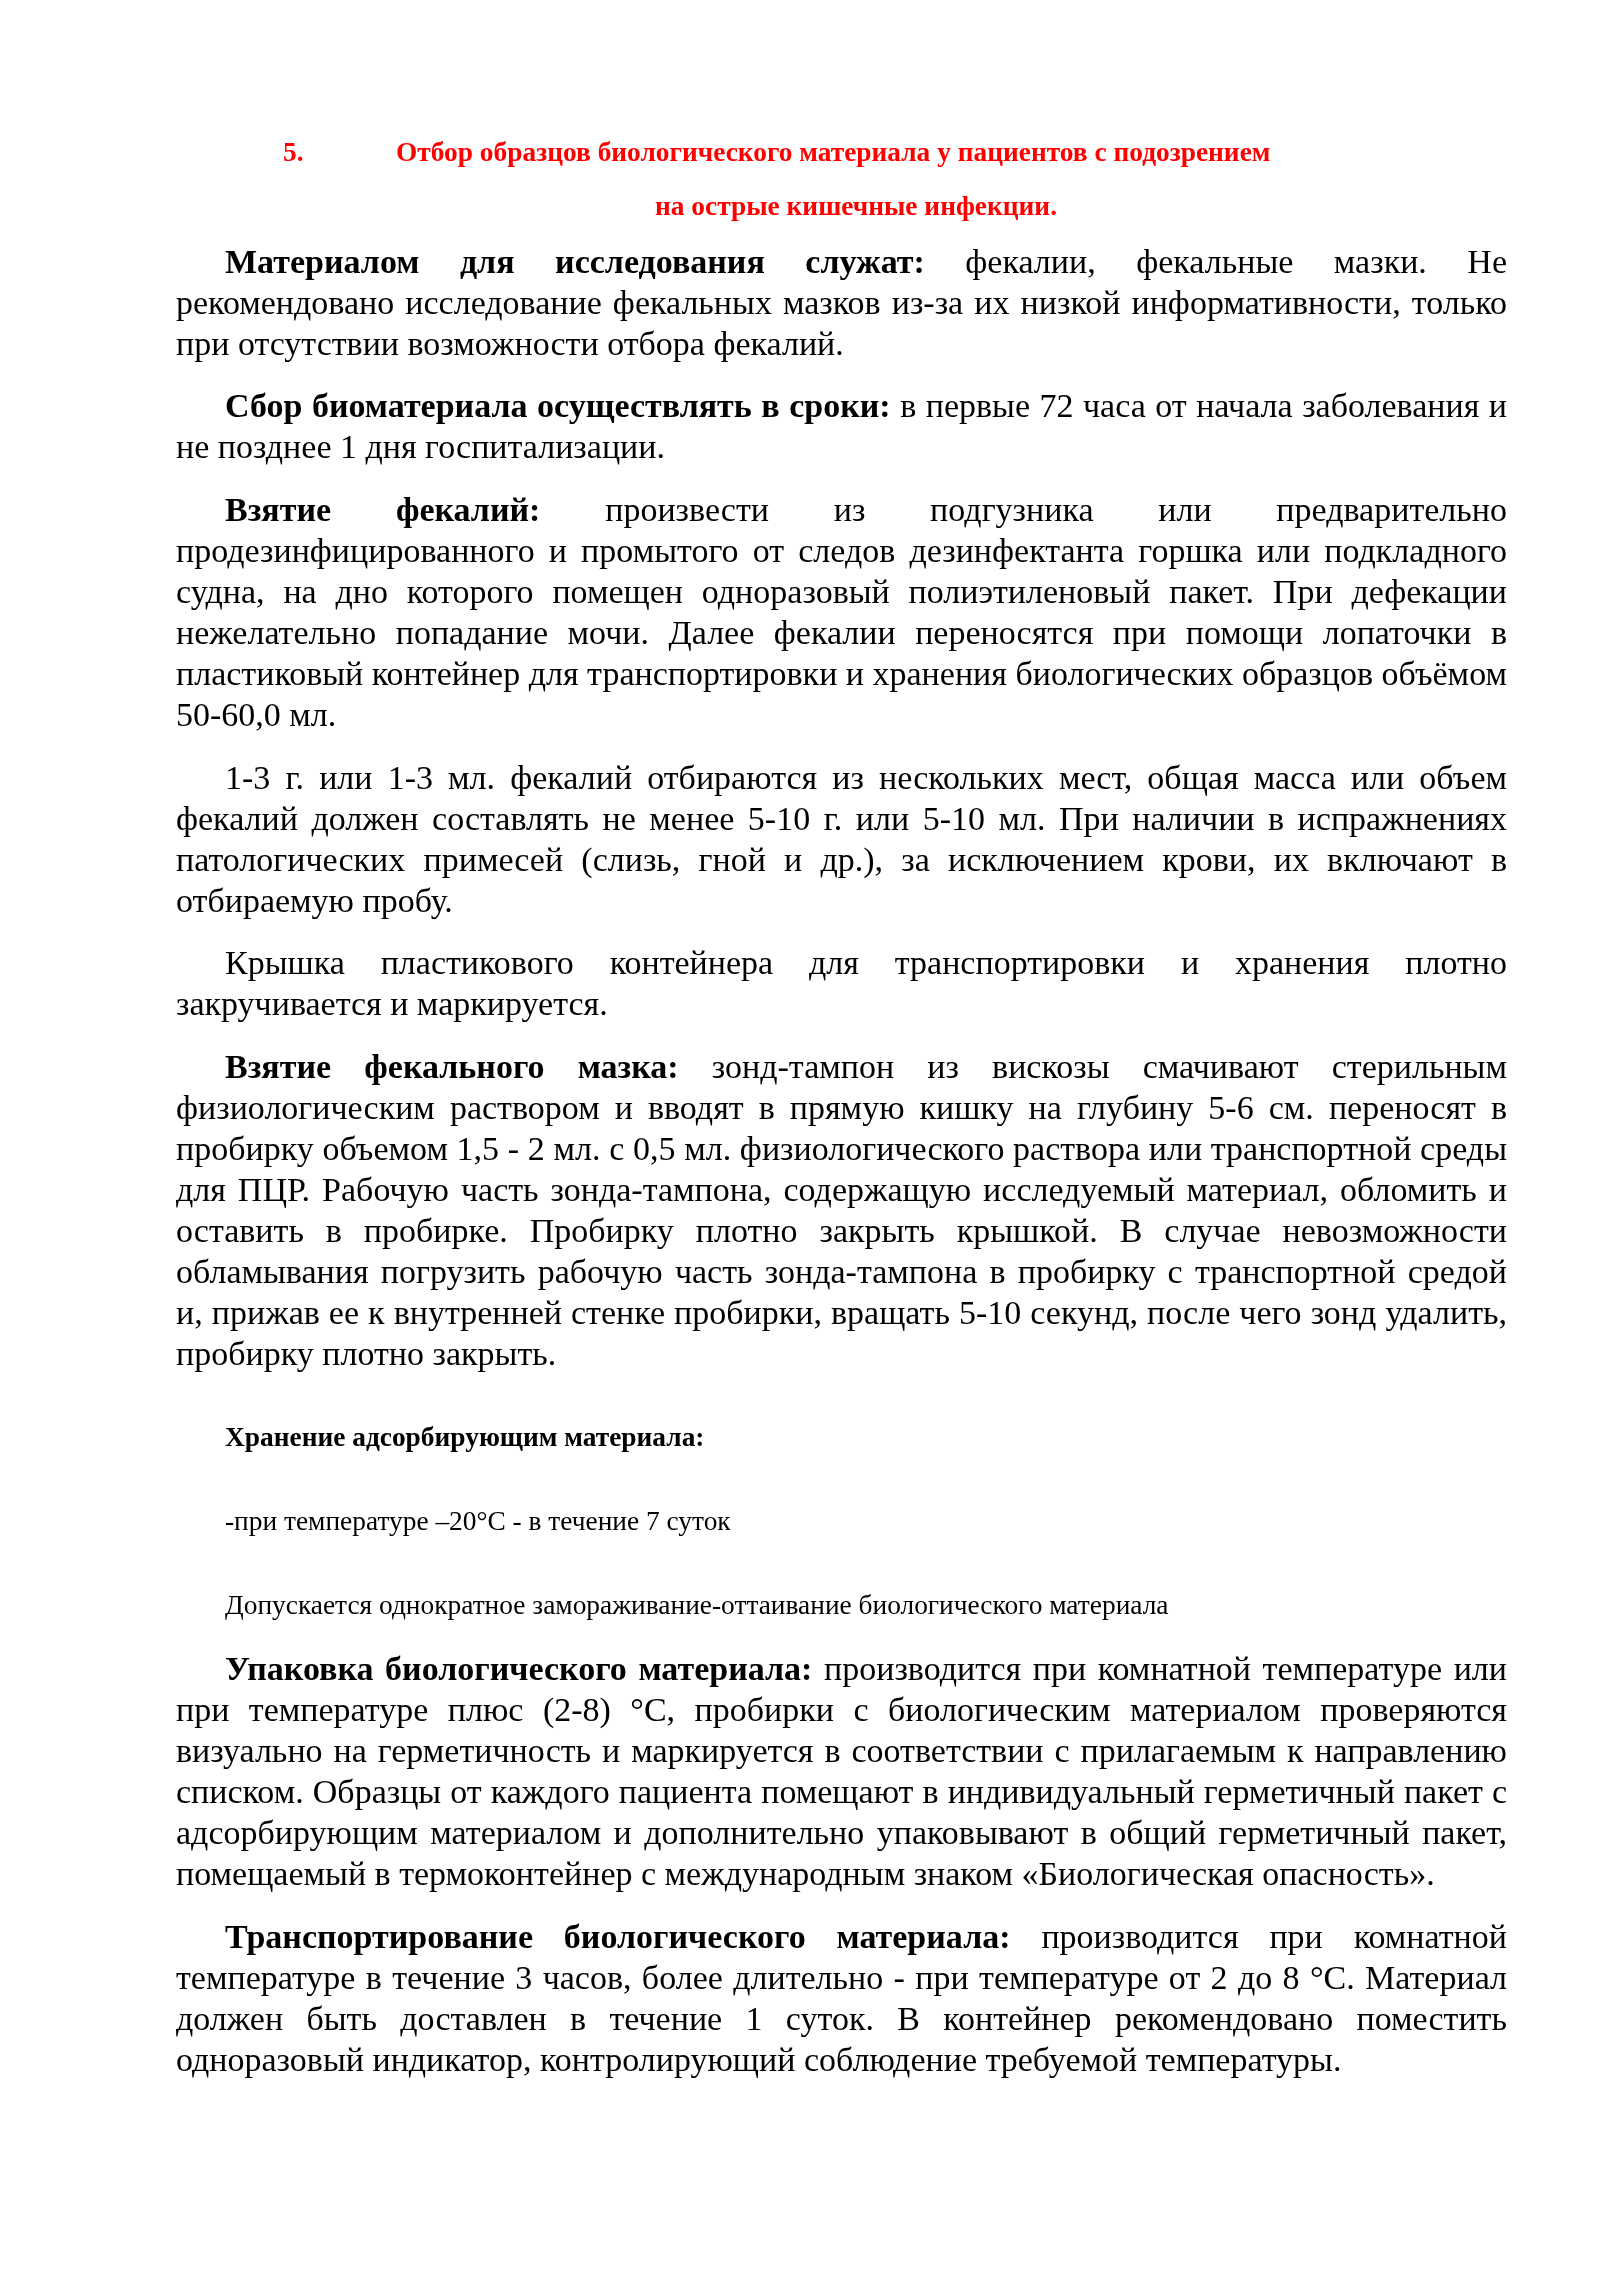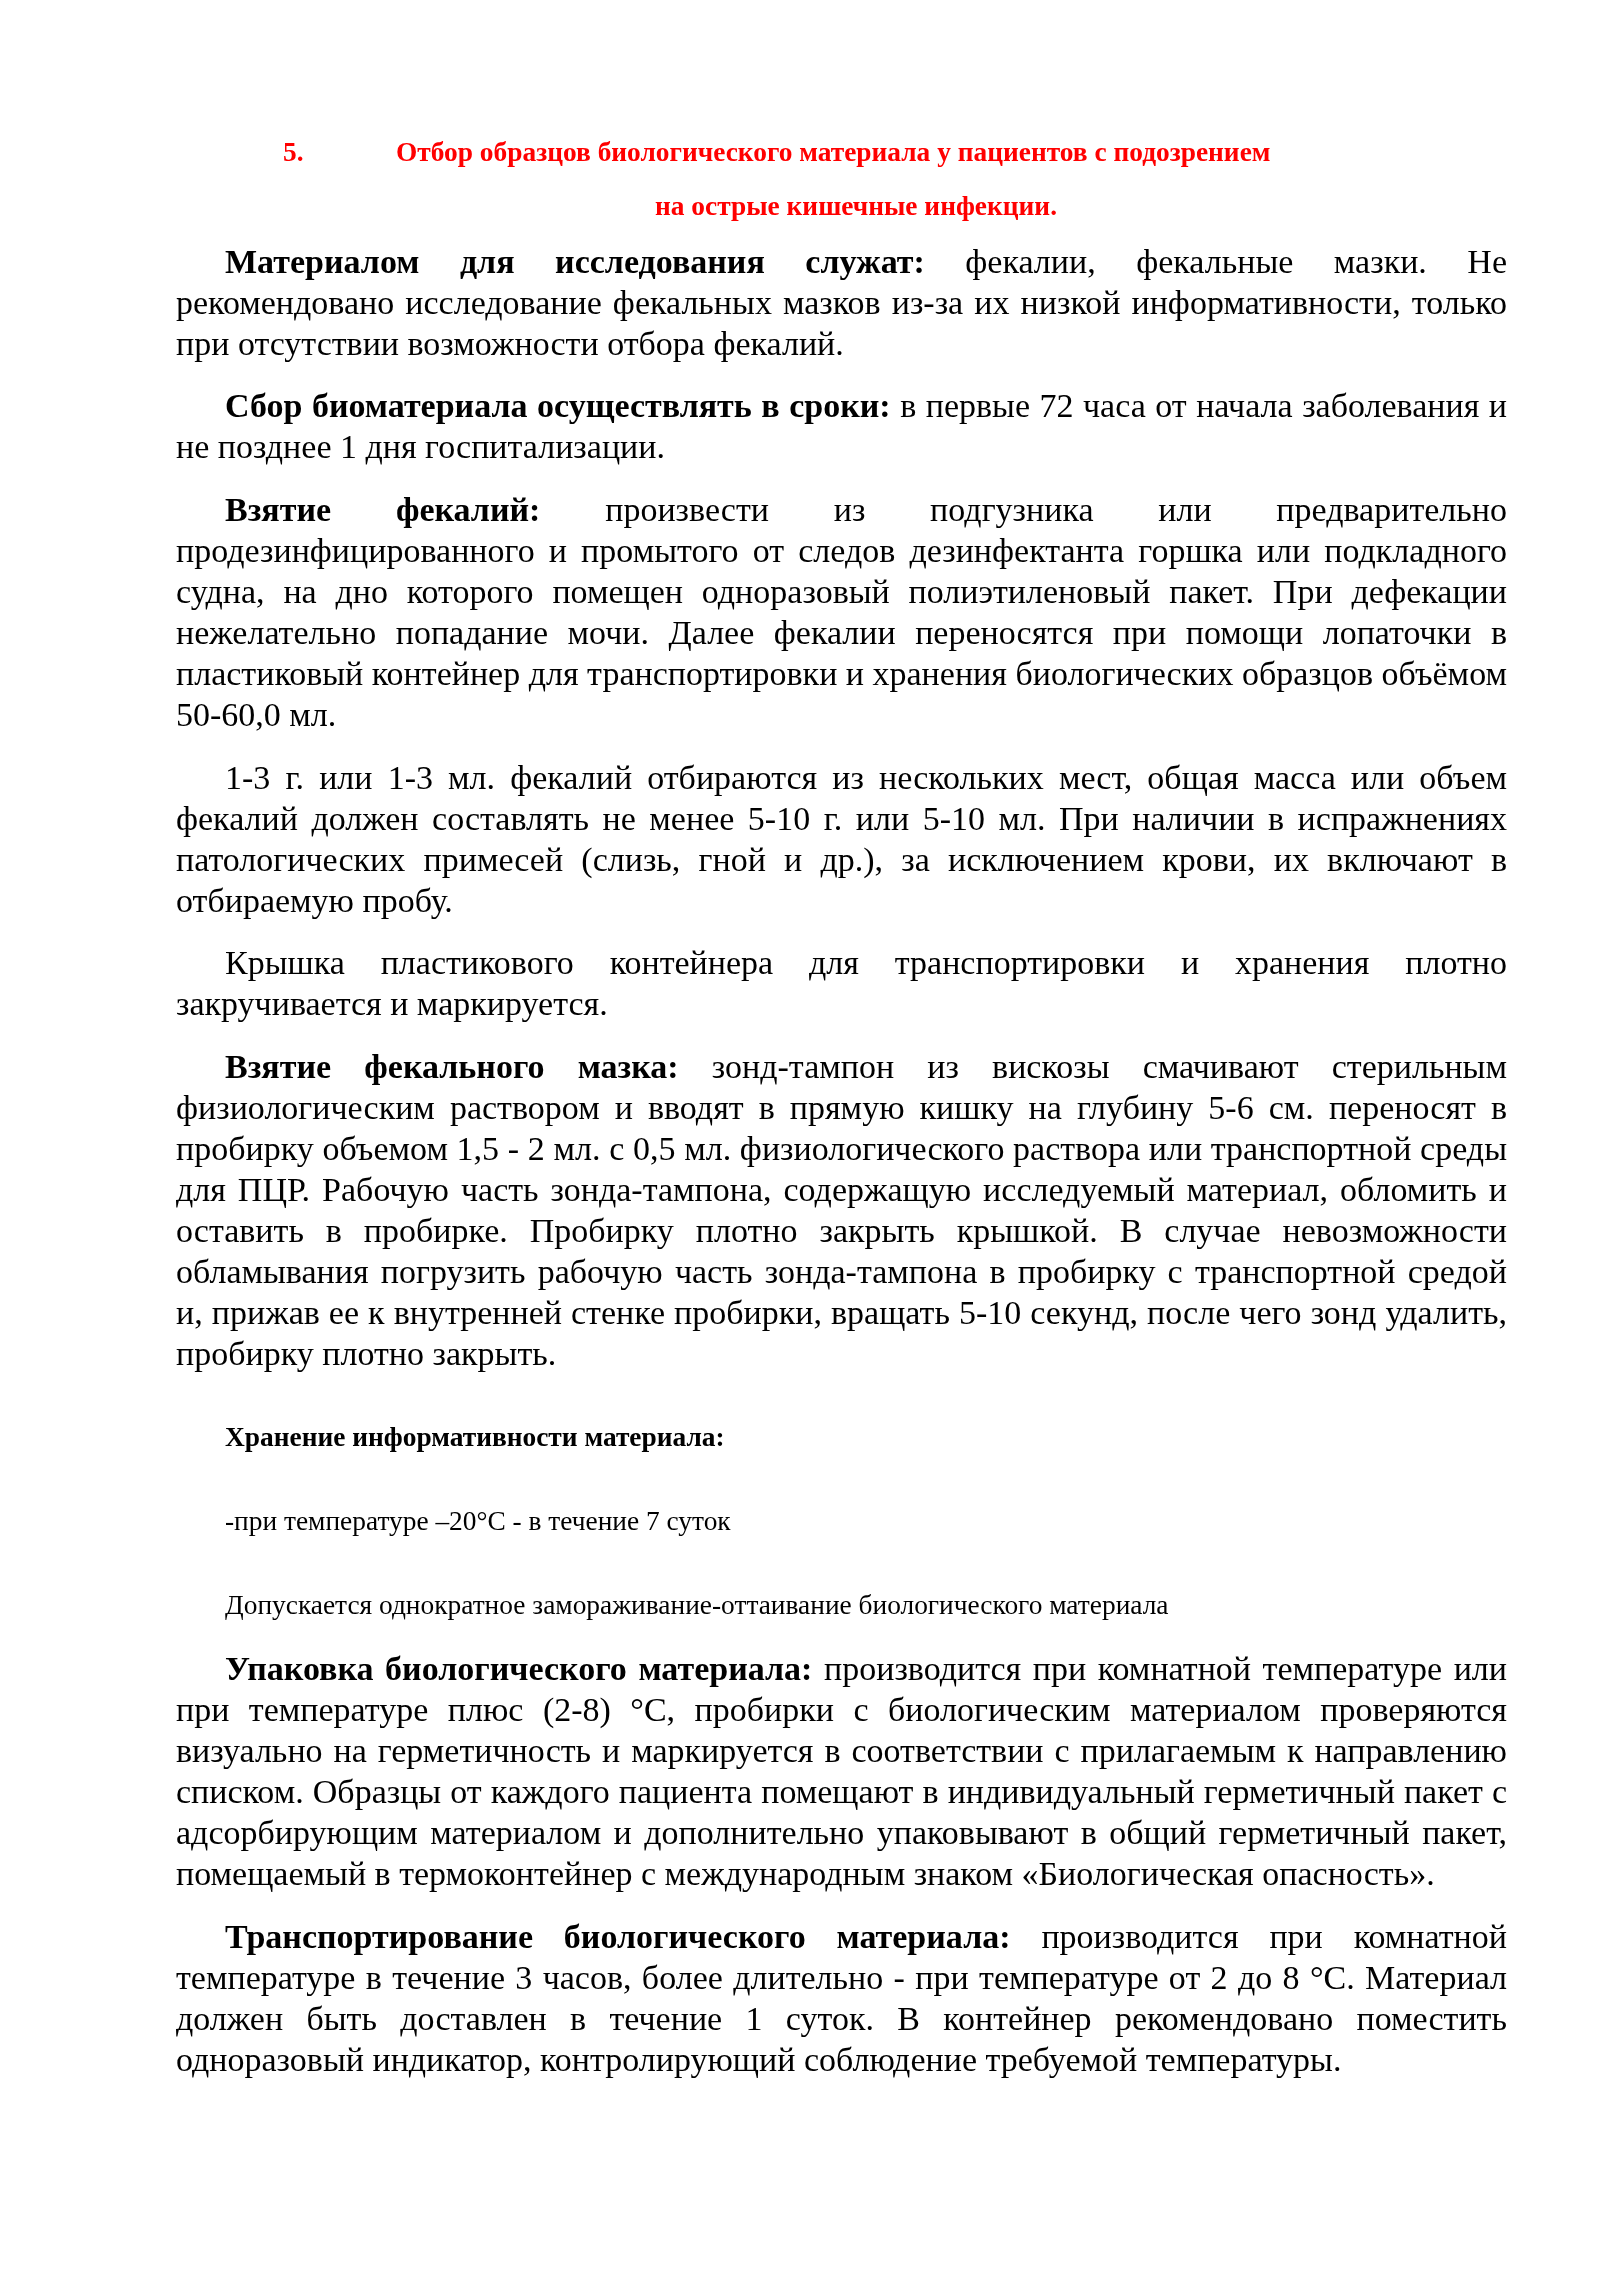--- a/index.html
+++ b/index.html
@@ -96,21 +96,21 @@
 
   <div class="gap"></div>
 
   <p class="para"><b>Взятие фекального мазка:</b><span> зонд-тампон из вискозы смачивают стерильным физиологическим раствором и вводят в прямую кишку на глубину 5-6 см. переносят в пробирку объемом 1,5 - 2 мл. с 0,5 мл. физиологического раствора или транспортной среды для ПЦР. Рабочую часть зонда-тампона, содержащую исследуемый материал, обломить и оставить в пробирке. Пробирку плотно закрыть крышкой. В случае невозможности обламывания погрузить рабочую часть зонда-тампона в пробирку с транспортной средой и, прижав ее к внутренней стенке пробирки, вращать 5-10 секунд, после чего зонд удалить, пробирку плотно закрыть.</span></p>
 
   <div class="gap"></div>
 
 
   <div class="list-gap"></div>
 
-  <p class="line-only heading-only">Хранение информативности материала:</p>
+  <p class="line-only heading-only">Хранение адсорбирующим материала:</p>
 
   <div class="list-gap"></div>
 
 
   <div class="list-gap"></div>
 
   <p class="line-only">-при температуре –20°С - в течение 7 суток</p>
 
   <div class="list-gap"></div>
 

